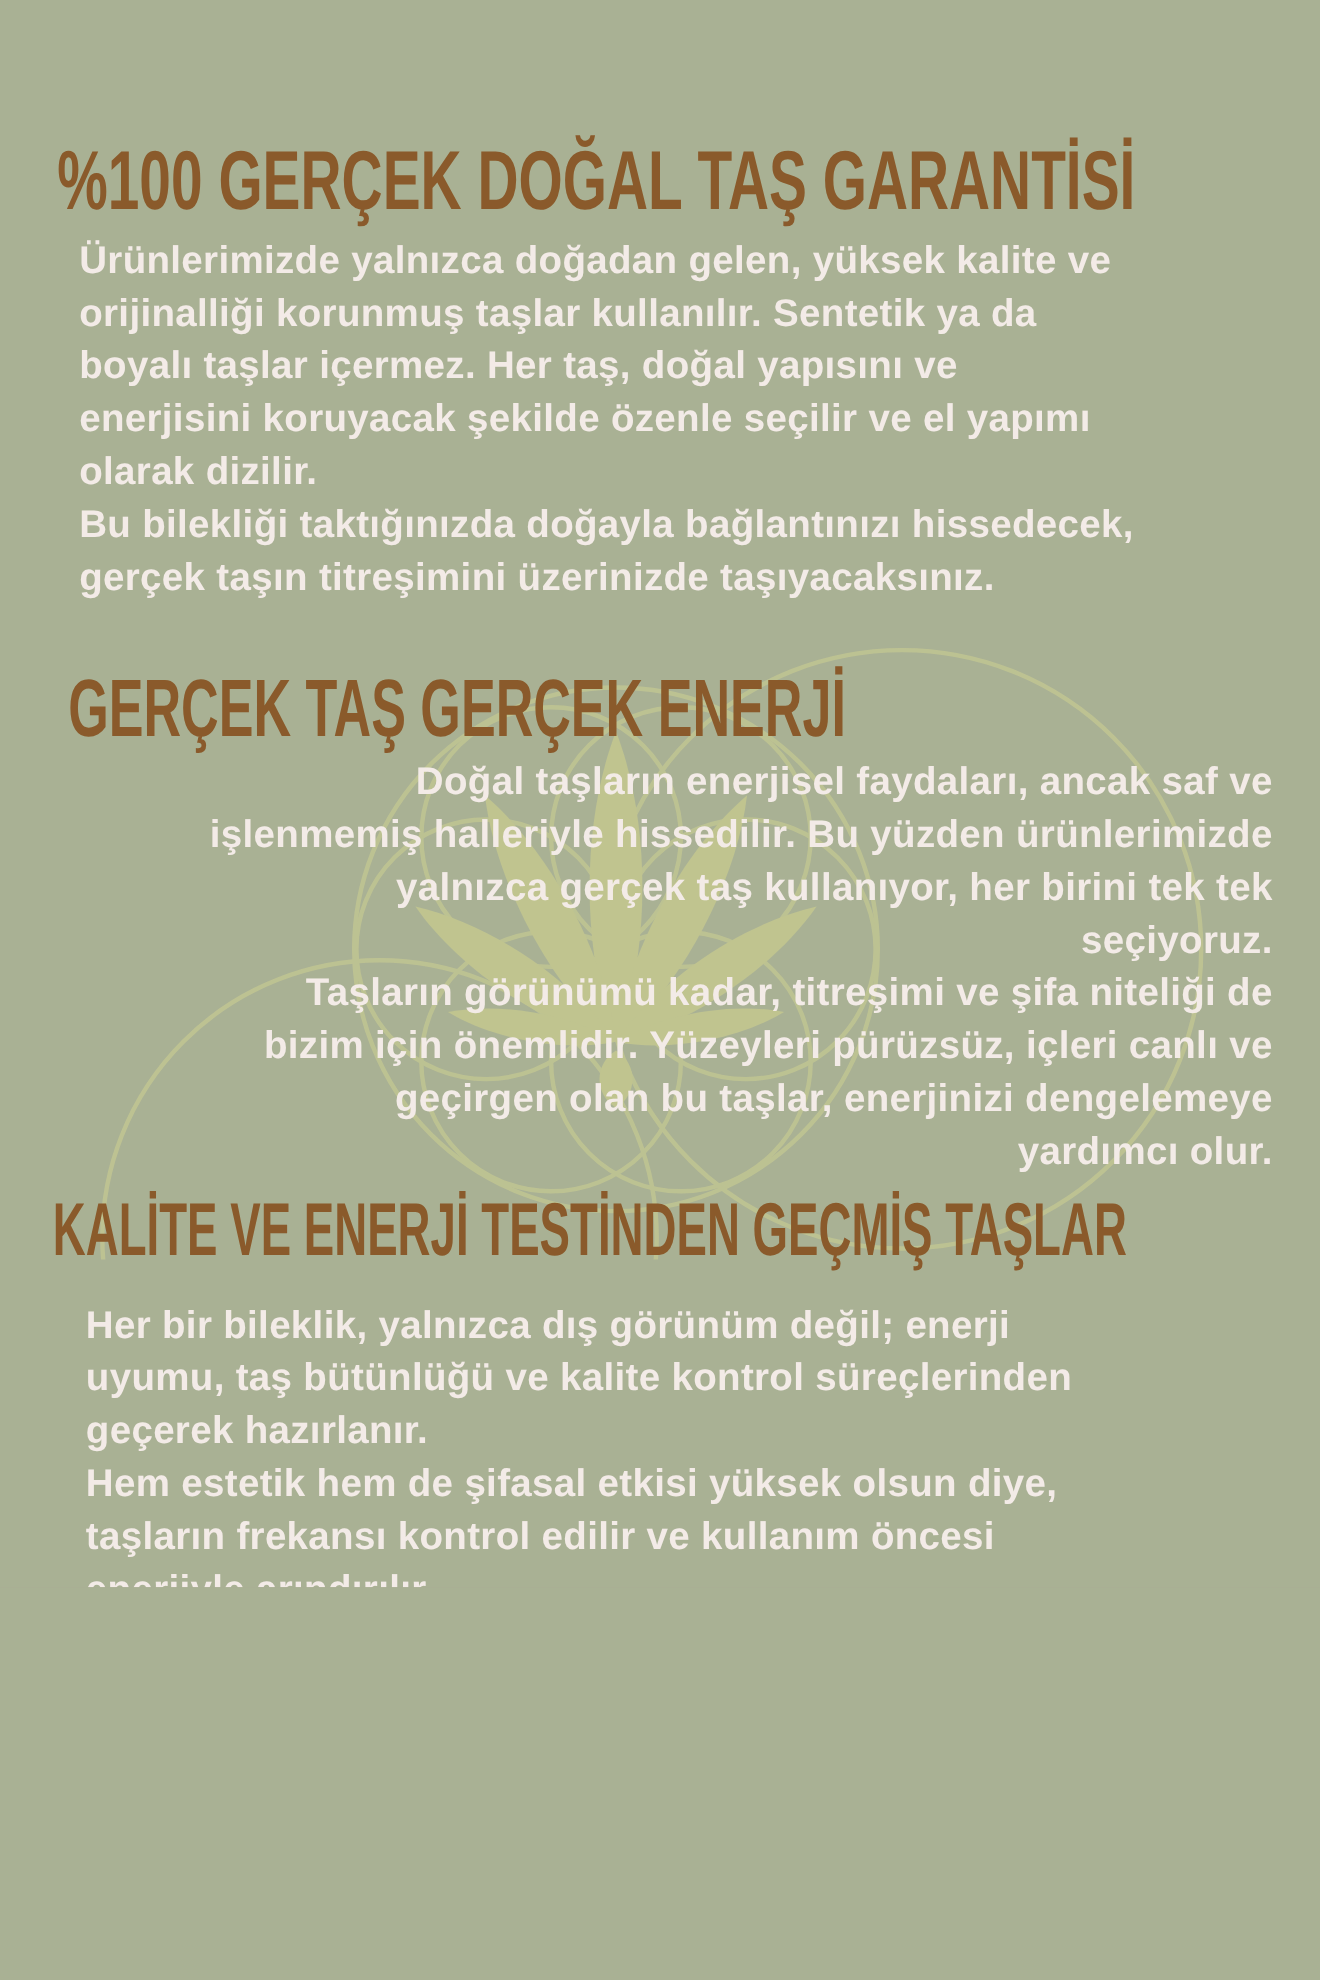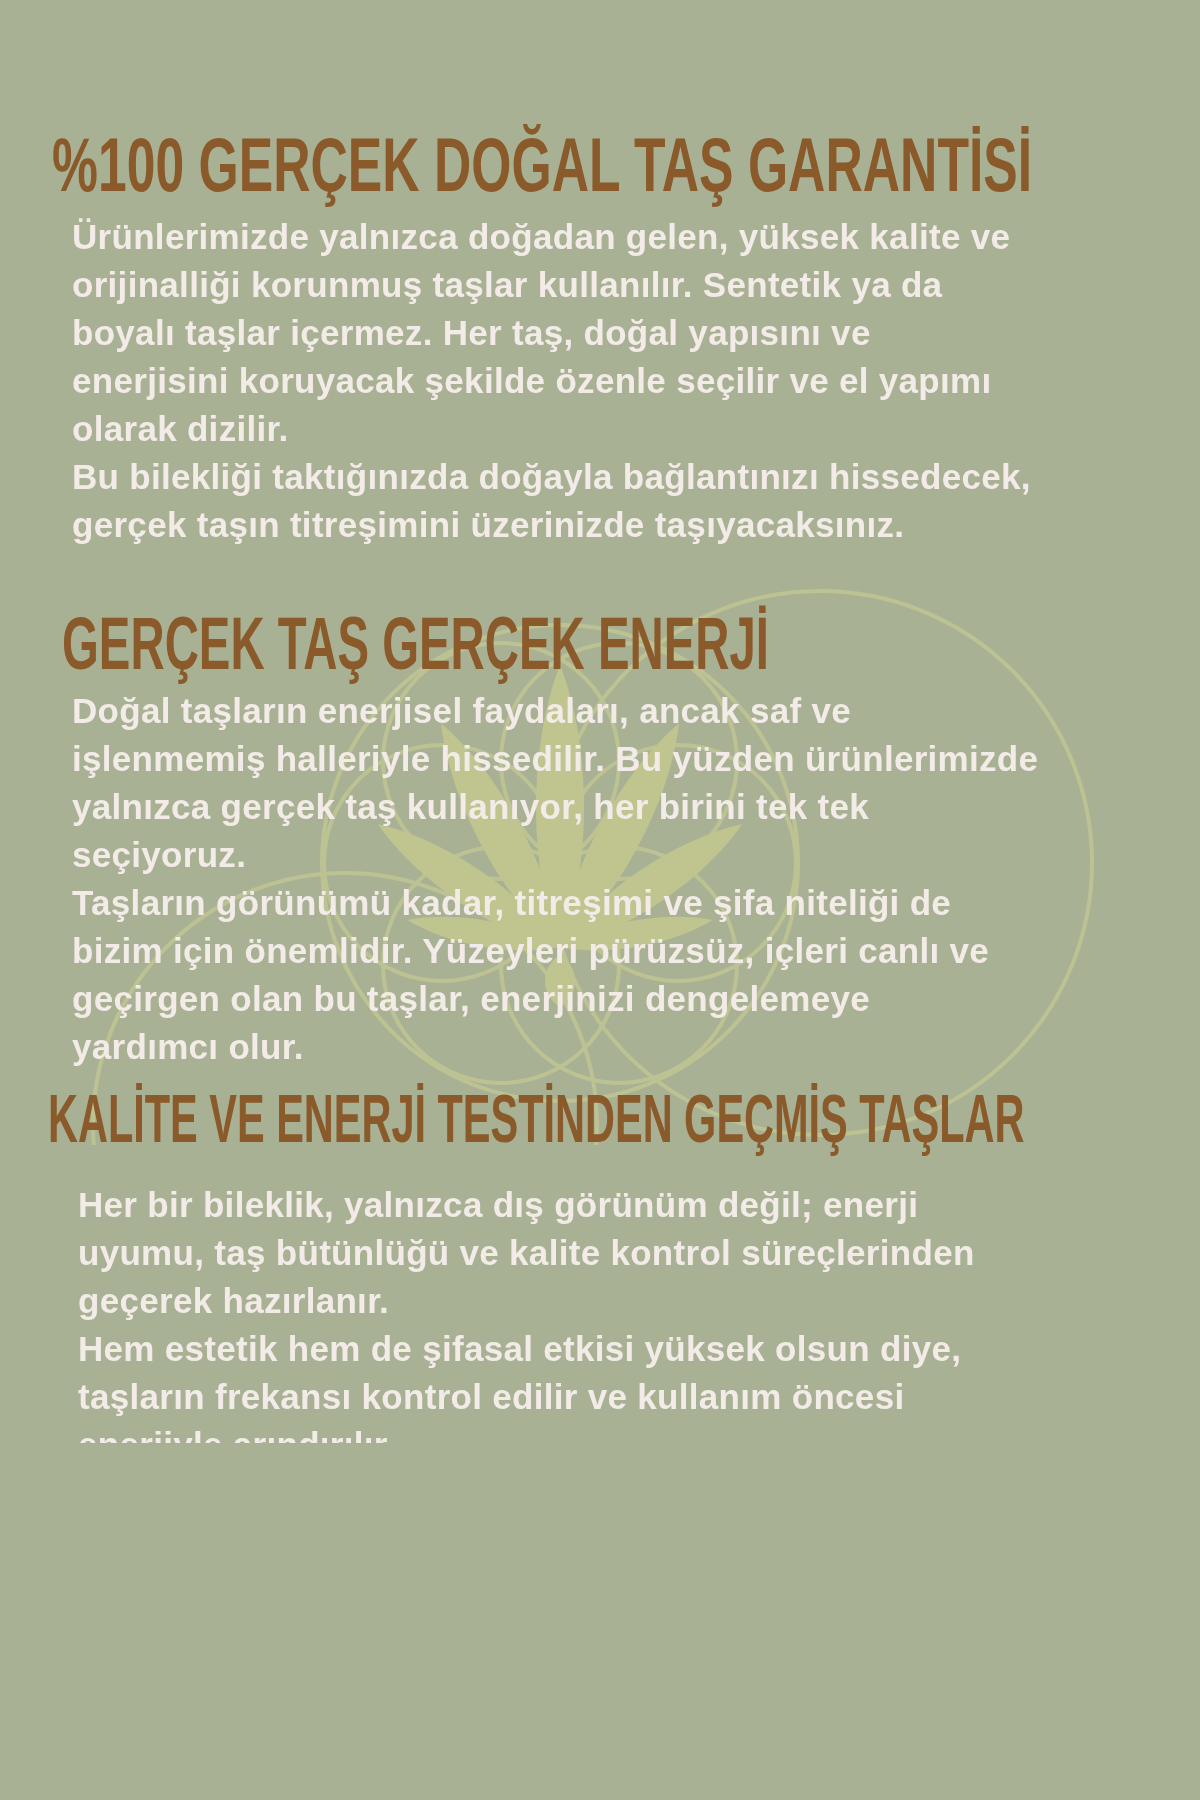--- a/index.html
+++ b/index.html
@@ -36,21 +36,21 @@
     position:absolute;
     width:1085px;
     color:#f3ebe7;
     font-size:35px;
     line-height:48px;
     letter-spacing:.3px;
     white-space:pre-line;
     font-weight:bold;
   }
   #p1{top:178px;left:72px;}
-  #p2{top:652px;left:72px;}
+  #p2{top:652px;left:72px;text-align:right;}
   #p3{top:1146px;left:78px;}
   
   .logo{
     position:absolute;top:1568px;left:0;width:1176px;
     text-align:center;
     color:#ece9ad;
   }
   .logo-mark{display:block;margin:0 auto;}
   .brand{
     margin-top:14px;

